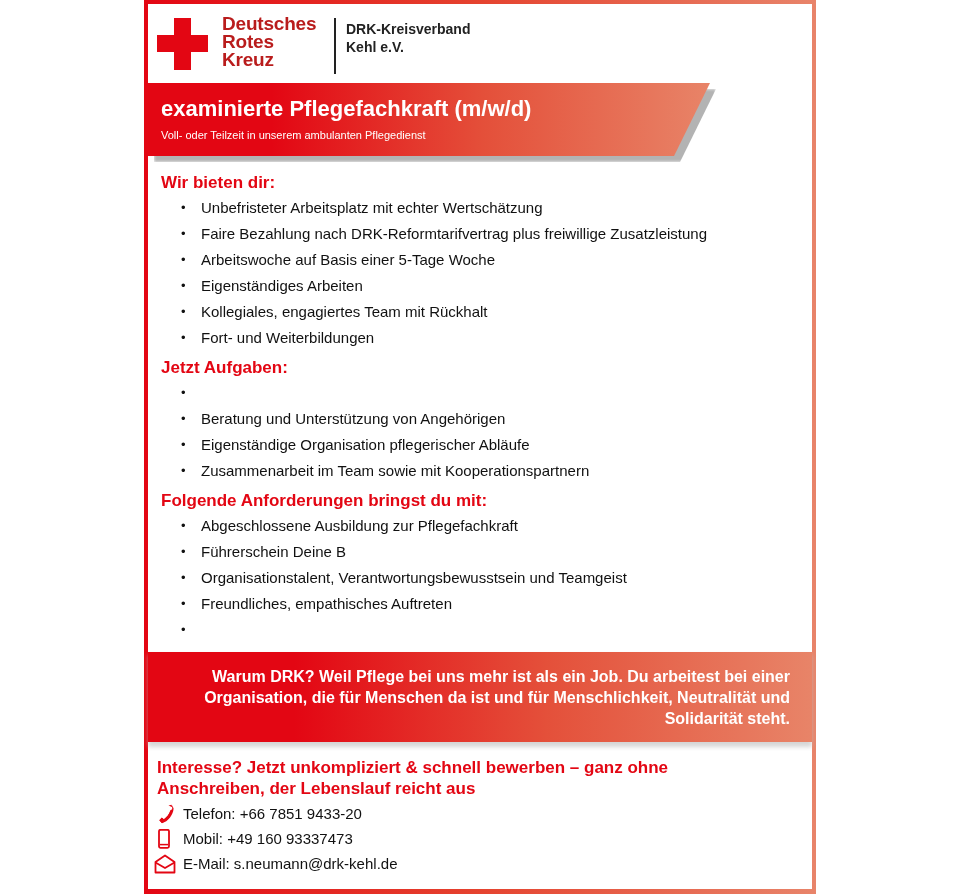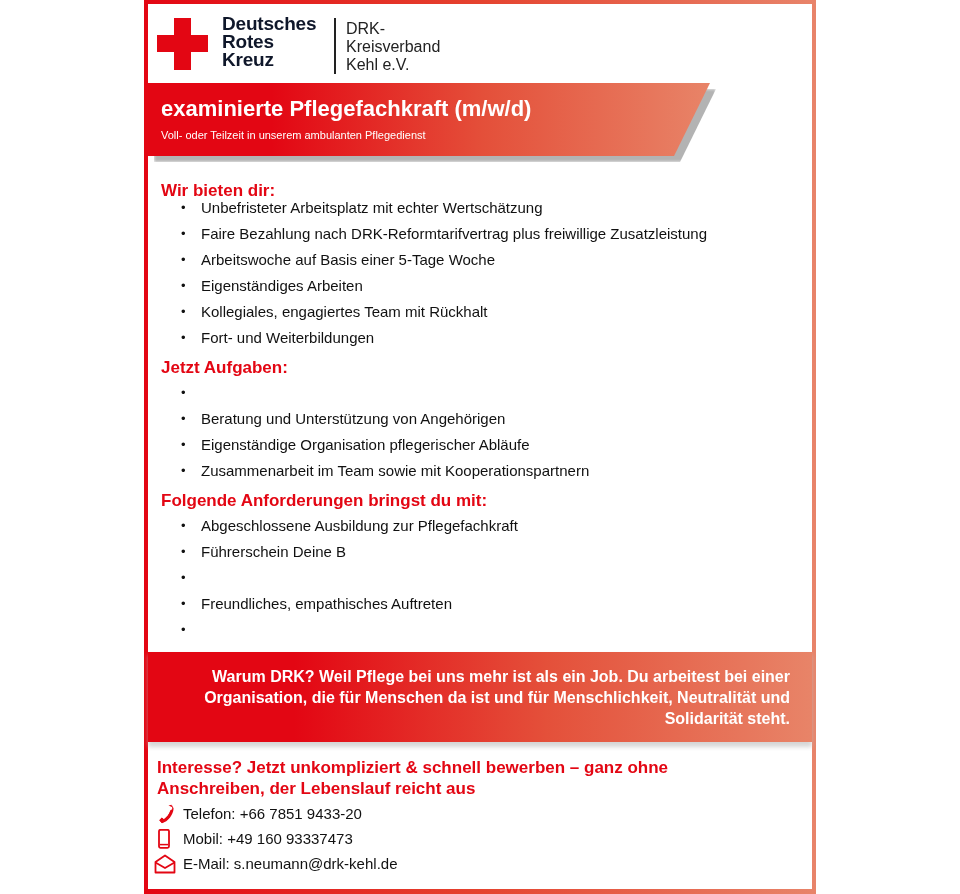--- a/index.html
+++ b/index.html
@@ -11,23 +11,23 @@
     position: absolute; left: 144px; top: 0; width: 672px; height: 894px;
     background: linear-gradient(90deg, #e30613 0%, #e5432f 50%, #e8846a 100%);
   }
   .frame-inner {
     position: absolute; left: 4px; top: 4px; right: 4px; bottom: 5px; background: #ffffff;
   }
   
   .logo { position: absolute; left: 157px; top: 14px; width: 320px; height: 62px; }
   .cross-v { position: absolute; left: 17px; top: 4px; width: 17px; height: 52px; background: #e30613; }
   .cross-h { position: absolute; left: 0; top: 21px; width: 51px; height: 17px; background: #e30613; }
-  .logo-name { position: absolute; left: 65px; top: 1px; font-weight: bold; font-size: 19px; line-height: 18px; color: #0f172a; letter-spacing: -0.2px; }
+  .logo-name { position: absolute; left: 65px; top: 1px; font-weight: bold; font-size: 19px; line-height: 18px; color: #b91c1c; letter-spacing: -0.2px; }
   .logo-divider { position: absolute; left: 177px; top: 4px; width: 2px; height: 56px; background: #222; }
-  .logo-org { position: absolute; left: 189px; top: 6px; font-size: 16px; line-height: 18px; color: #222; }
+  .logo-org { position: absolute; left: 189px; top: 6px; font-size: 14px; line-height: 18px; color: #222; font-weight: bold; }
 
   
   .banner-wrap { position: absolute; left: 4px; top: 83px; width: 570px; height: 80px; }
   .banner-shadow {
     position: absolute; left: 6px; top: 6px; width: 562px; height: 73px; background: #9a9a9a; opacity: 0.75;
     clip-path: polygon(0 0, 100% 0, 93.6% 100%, 0 100%); filter: blur(1.5px);
   }
   .banner {
     position: absolute; left: 0; top: 0; width: 562px; height: 73px;
     background: linear-gradient(90deg, #e30613 0%, #e30613 22%, #e4503a 60%, #e88468 100%);
@@ -85,21 +85,21 @@
   <div class="banner-wrap">
     <div class="banner-shadow"></div>
     <div class="banner">
       <div class="banner-title">examinierte Pflegefachkraft (m/w/d)</div>
       <div class="banner-sub">Voll- oder Teilzeit in unserem ambulanten Pflegedienst</div>
     </div>
   </div>
 
   <div class="content">
 
-    <div class="sec-heading" style="top:173px;margin-top:8px;">Wir bieten dir:</div>
+    <div class="sec-heading" style="top:173px;">Wir bieten dir:</div>
     <ul class="sec-list" style="top:195px;">
       <li><span class="bullet">•</span><span>Unbefristeter Arbeitsplatz mit echter Wertschätzung</span></li>
       <li><span class="bullet">•</span><span>Faire Bezahlung nach DRK-Reformtarifvertrag plus freiwillige Zusatzleistung</span></li>
       <li><span class="bullet">•</span><span>Arbeitswoche auf Basis einer 5-Tage Woche</span></li>
       <li><span class="bullet">•</span><span>Eigenständiges Arbeiten</span></li>
       <li><span class="bullet">•</span><span>Kollegiales, engagiertes Team mit Rückhalt</span></li>
       <li><span class="bullet">•</span><span>Fort- und Weiterbildungen</span></li>
     </ul>
 
     <div class="sec-heading" style="top:358px;">Jetzt Aufgaben:</div>
@@ -107,21 +107,21 @@
       <li><span class="bullet">•</span></li>
       <li><span class="bullet">•</span><span>Beratung und Unterstützung von Angehörigen</span></li>
       <li><span class="bullet">•</span><span>Eigenständige Organisation pflegerischer Abläufe</span></li>
       <li><span class="bullet">•</span><span>Zusammenarbeit im Team sowie mit Kooperationspartnern</span></li>
     </ul>
 
     <div class="sec-heading" style="top:491px;">Folgende Anforderungen bringst du mit:</div>
     <ul class="sec-list" style="top:513px;">
       <li><span class="bullet">•</span><span>Abgeschlossene Ausbildung zur Pflegefachkraft</span></li>
       <li><span class="bullet">•</span><span>Führerschein Deine B</span></li>
-      <li><span class="bullet">•</span></li>
+      <li><span class="bullet">•</span><span>Organisationstalent, Verantwortungsbewusstsein und Teamgeist</span></li>
       <li><span class="bullet">•</span><span>Freundliches, empathisches Auftreten</span></li>
       <li><span class="bullet">•</span></li>
     </ul>
   </div>
 
   <div class="warum-shadow" style="left:4px;"></div>
   <div class="warum" style="left:4px;">
     <div class="warum-text">Warum DRK? Weil Pflege bei uns mehr ist als ein Job. Du arbeitest bei einer Organisation, die für Menschen da ist und für Menschlichkeit, Neutralität und Solidarität steht.</div>
   </div>
 

